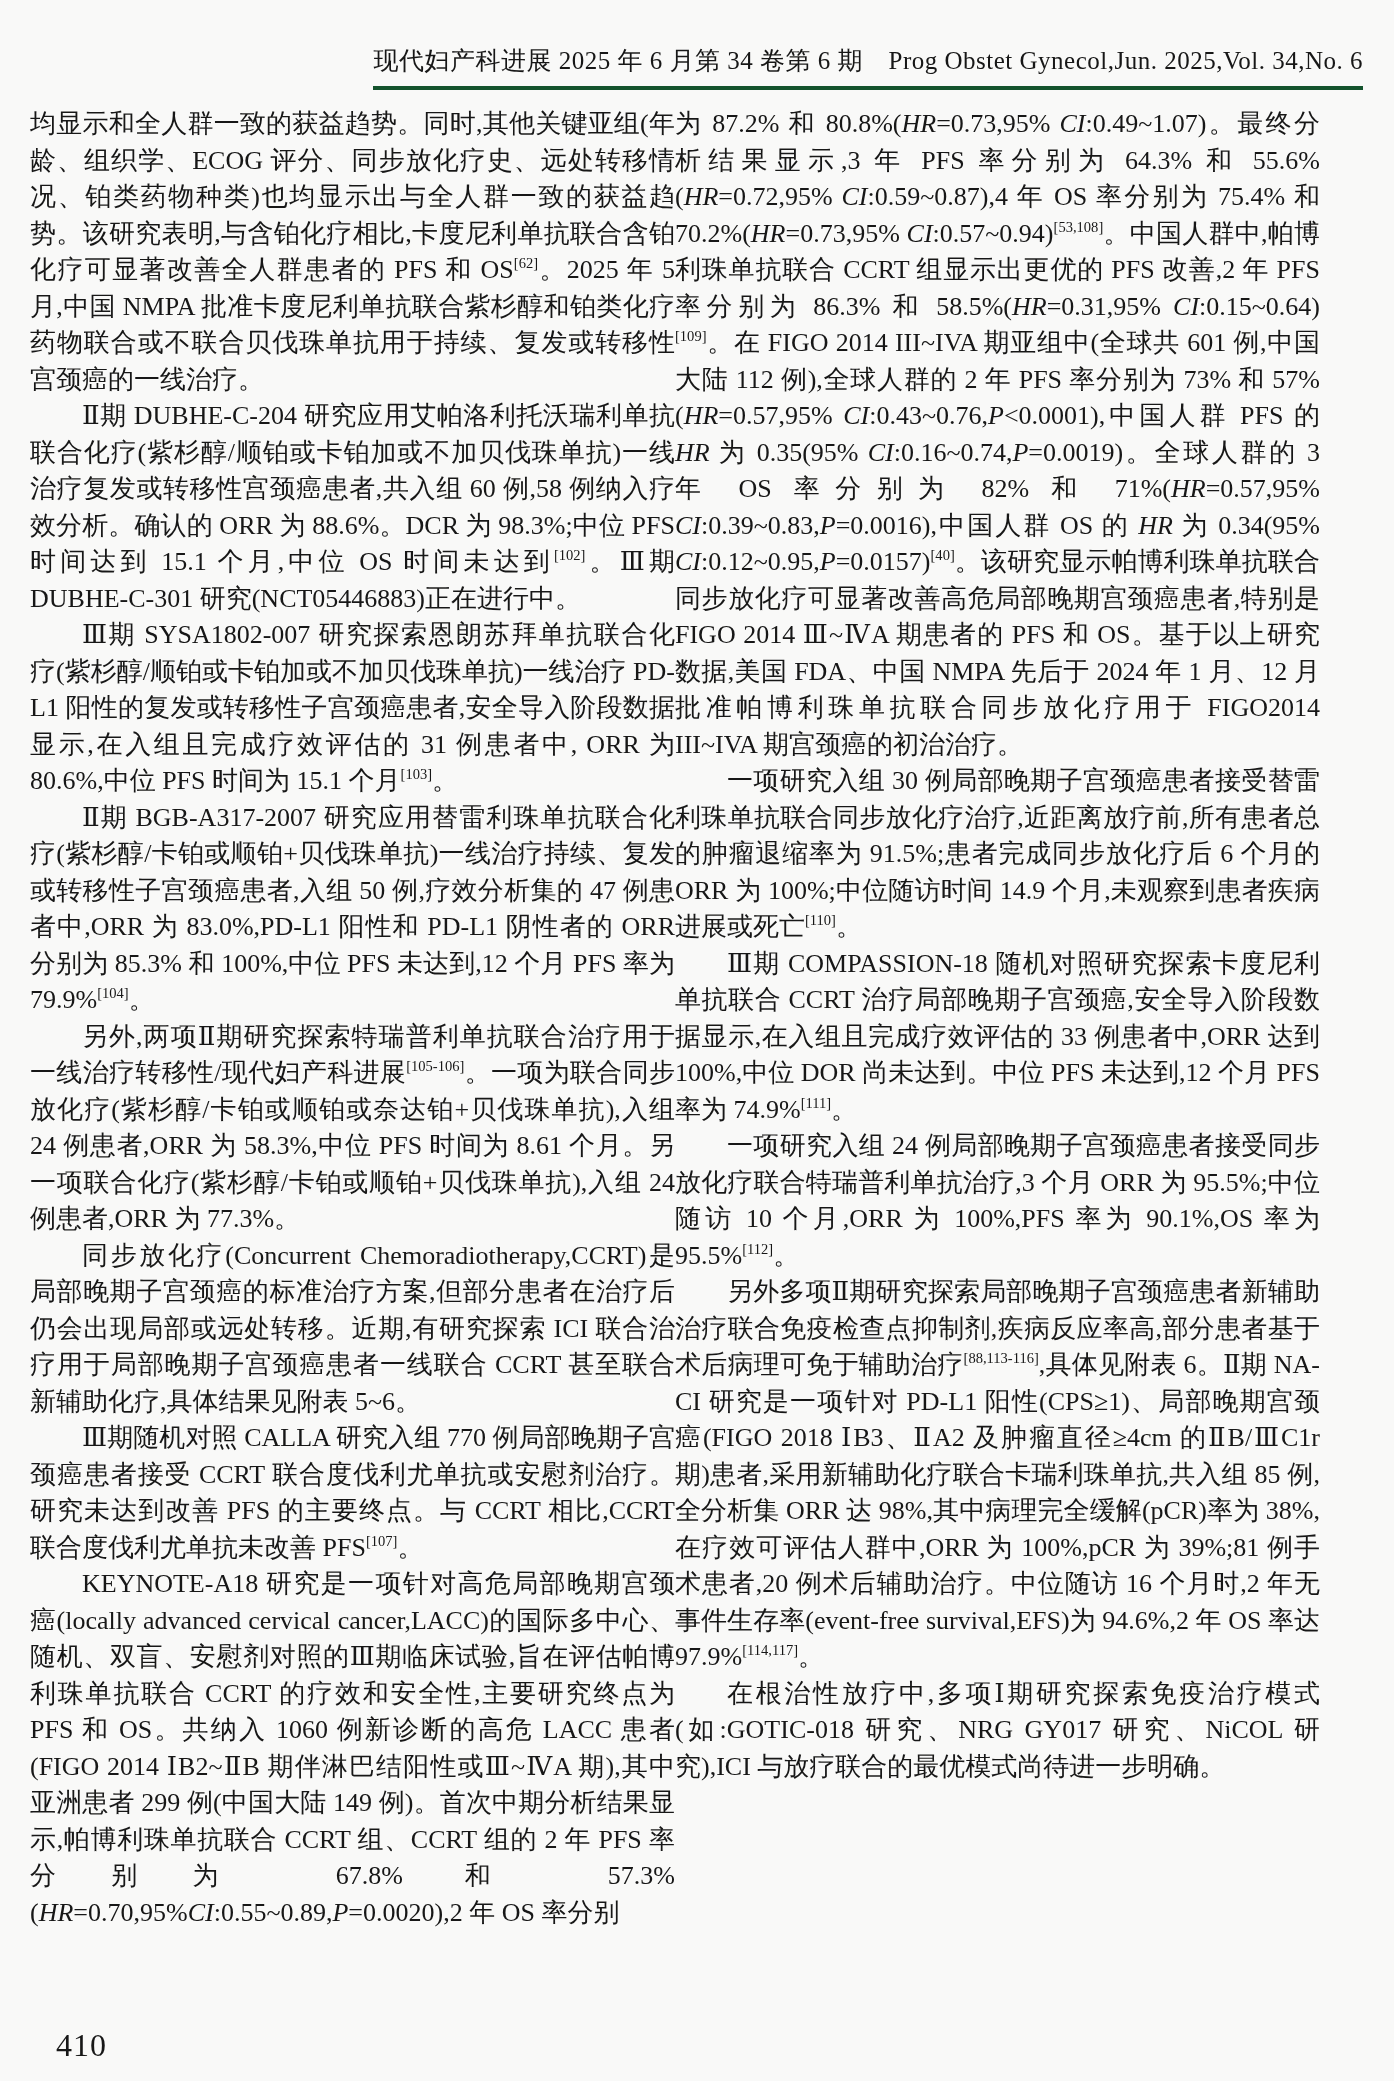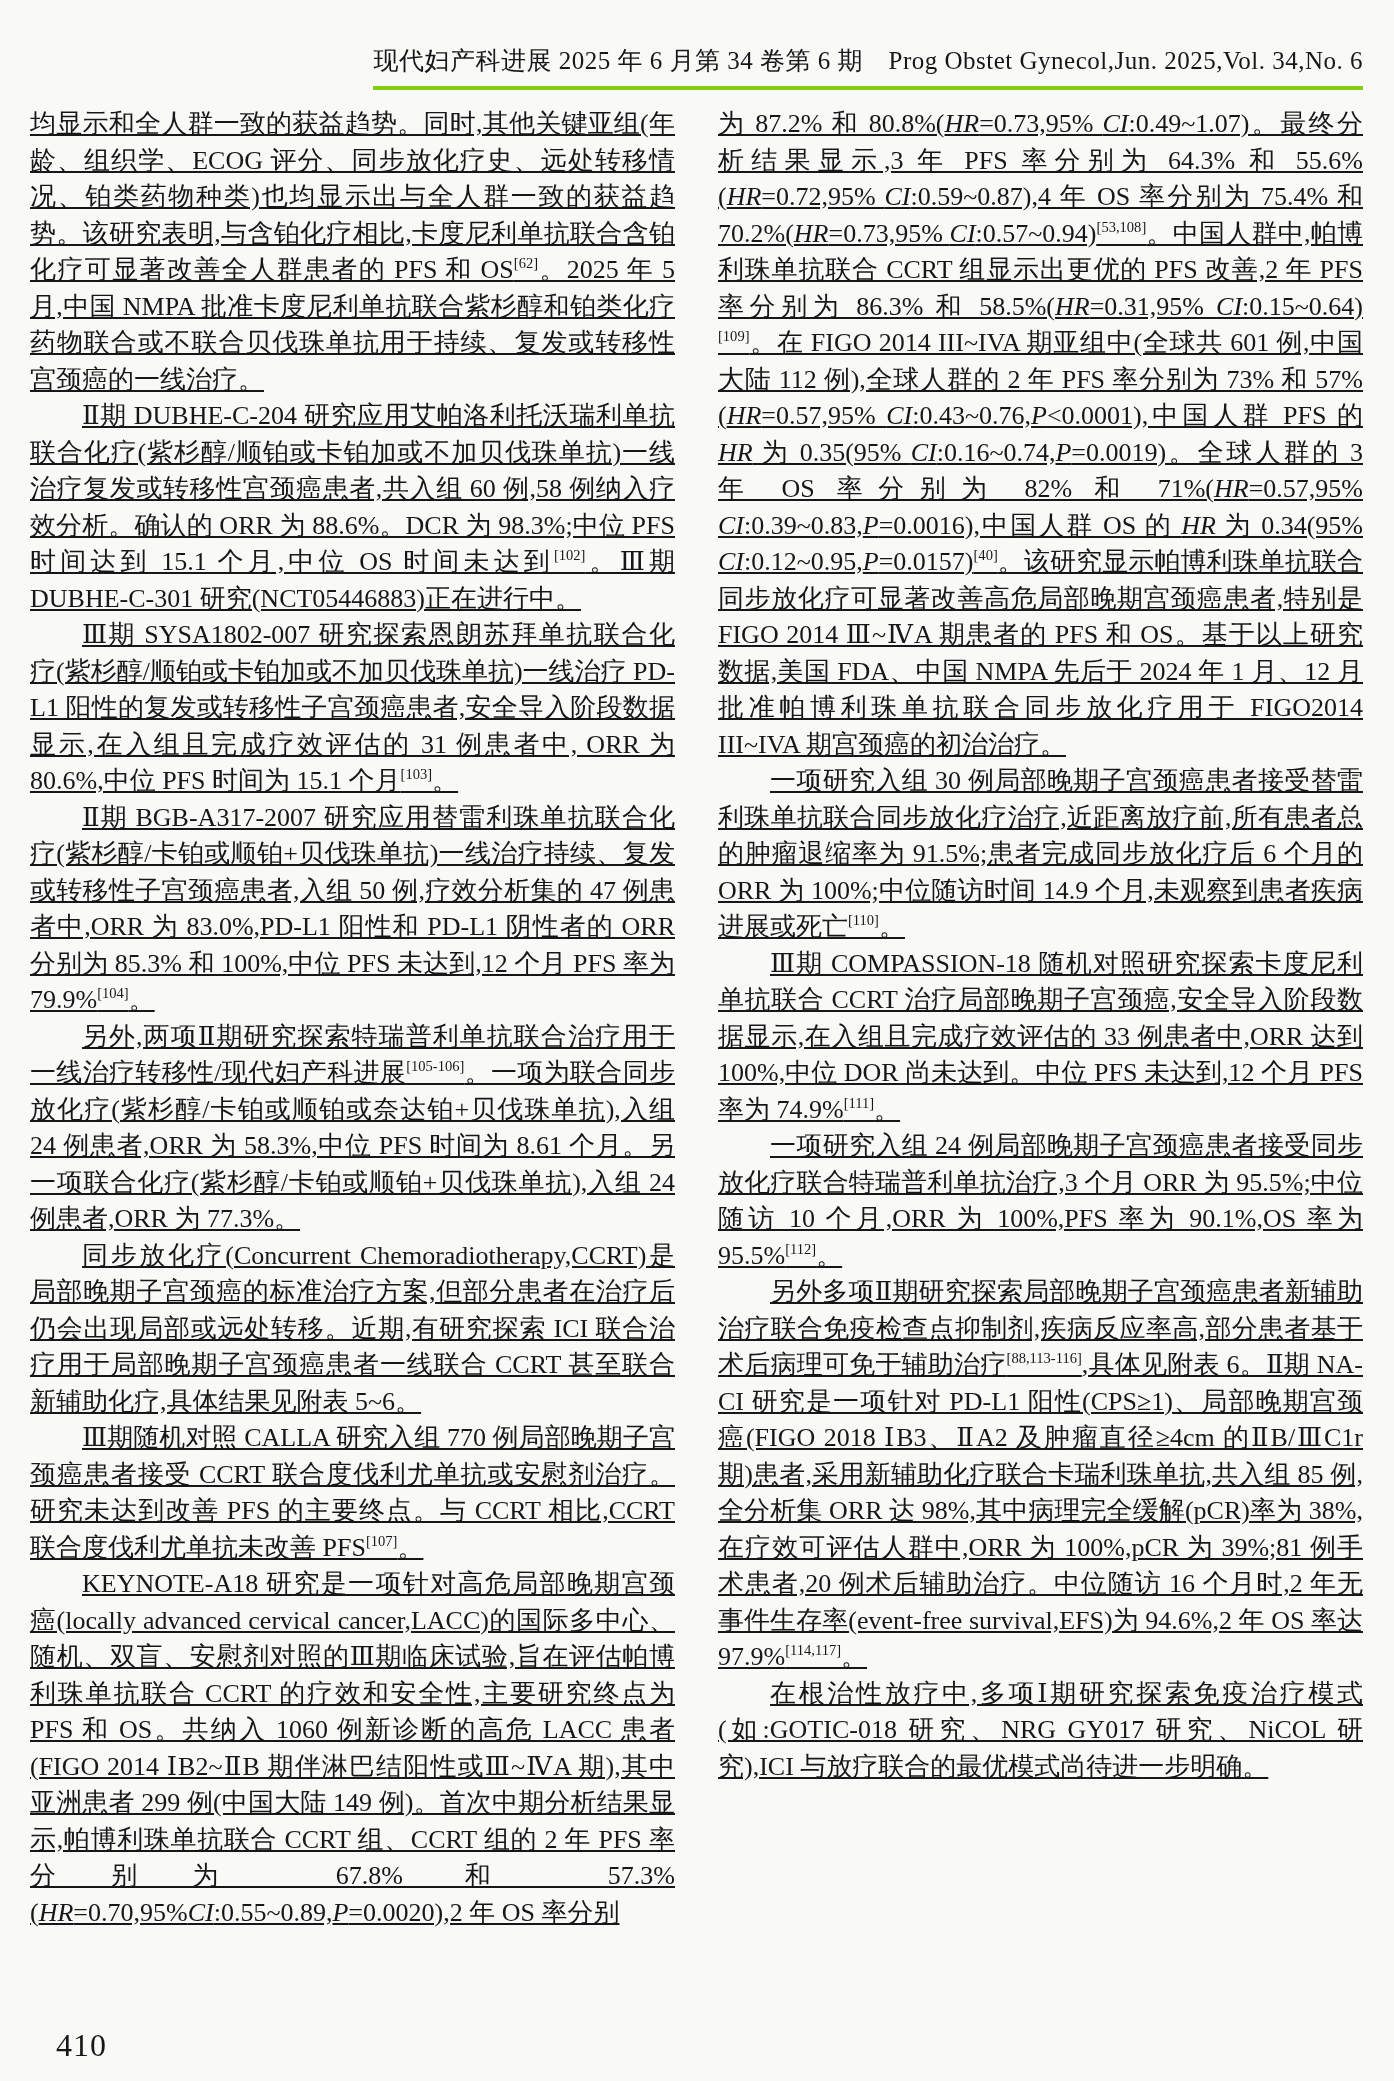--- a/index.html
+++ b/index.html
@@ -15,28 +15,26 @@
   }
   .header{
     margin:44px 31px 0 30px;
     text-align:right;
   }
   .header-text{
     display:inline-block;
     font-size:25px;
     letter-spacing:0.5px;
     padding-bottom:9px;
-    border-bottom:4px solid #84cc16;
+    border-bottom:4px solid #14532d;
     white-space:nowrap;
   }
   .columns{
     display:flex;
-    gap:43px;
     margin:16px 31px 0 30px;
-    text-decoration:underline;
   }
   .col{
     width:645px;
     font-size:26px;
     line-height:36.5px;
     text-align:justify;
   }
   .para{margin:0;}
   .para.indent{text-indent:2em;}
   .para.bold{font-weight:700;}

